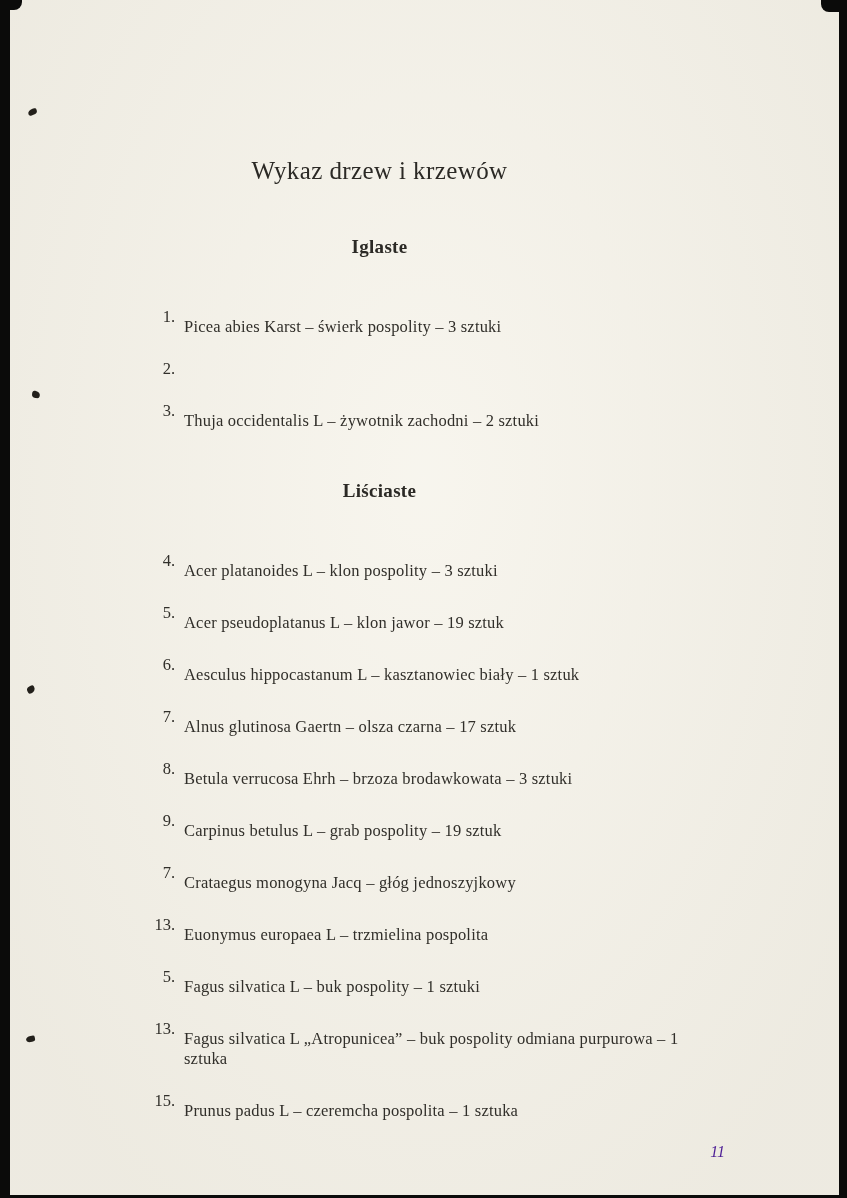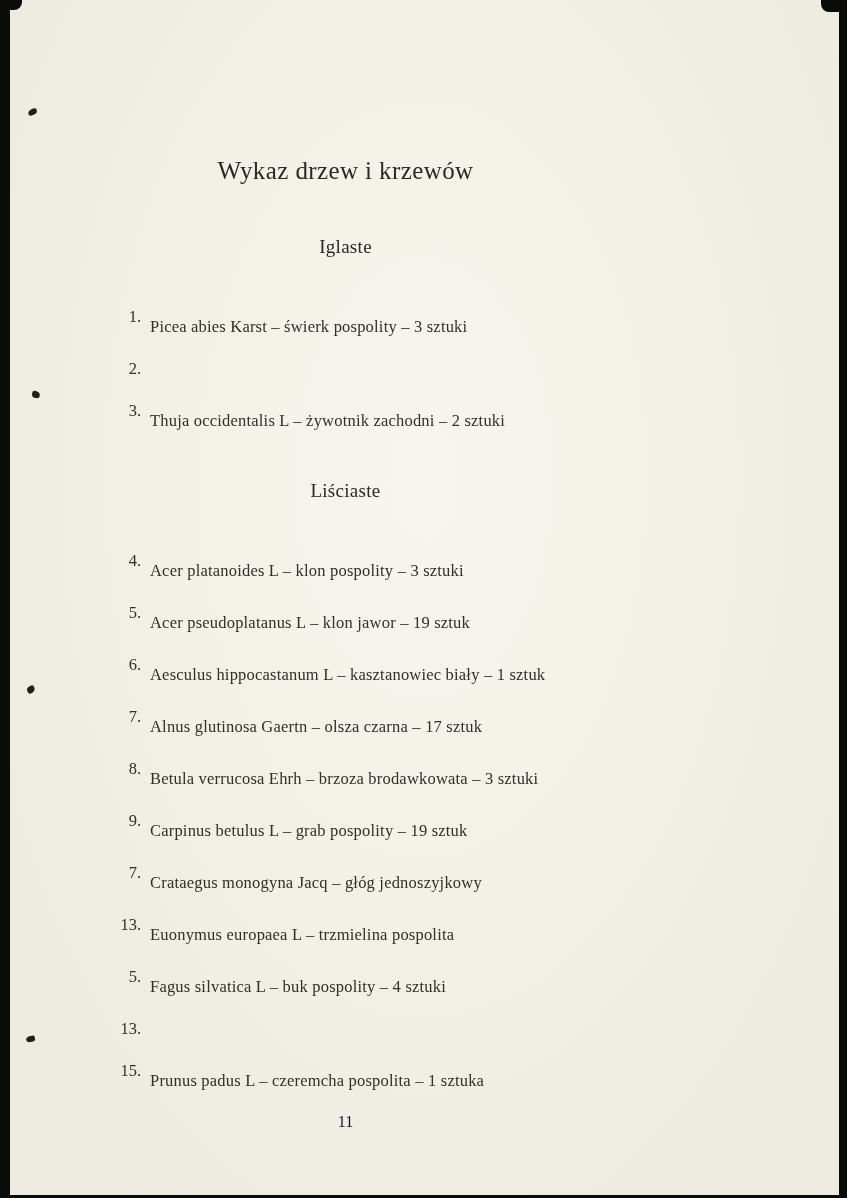--- a/index.html
+++ b/index.html
@@ -39,35 +39,36 @@
   .speck-2 { left: 32px; top: 391px;  width: 8px; height: 7px; border-radius: 30% 60% 40% 50%; transform: rotate(12deg); }
   .speck-3 { left: 27px; top: 686px;  width: 8px; height: 7px; border-radius: 50% 30% 60% 30%; transform: rotate(-30deg); }
   .speck-4 { left: 26px; top: 1036px; width: 9px; height: 6px; border-radius: 60% 30% 40% 50%; transform: rotate(-10deg); }
 
   .content {
     position: absolute;
     left: 0;
     top: 0;
     width: 691px;
     z-index: 2;
+    padding-left: 34px;
   }
 
   .doc-title {
     margin-top: 155px;
     text-align: center;
     font-size: 25px;
     line-height: 32px;
     letter-spacing: 0.4px;
     color: #2b2925;
   }
 
   .section-heading {
     margin: 48px 0;
     text-align: center;
-    font-weight: normal;
+    font-weight: bold;
     font-size: 19px;
     line-height: 24px;
     letter-spacing: 0.3px;
     color: #2b2925;
   }
 
   .item-list { margin: 0; }
 
   .list-item {
     display: flex;
@@ -82,23 +83,24 @@
     text-align: right;
   }
   .item-text {
     margin-left: 9px;
     letter-spacing: 0.2px;
     margin-top: 10px;
   }
 
   .page-number {
     margin-top: 20px;
-    text-align: center;
+    text-align: right;
     font-size: 16px;
-    color: #0f172a;
+    color: #4c1d95;
+    font-style: italic;
   }
 </style>
 </head>
 <body>
 
 <div class="edge edge-left"></div>
 <div class="edge edge-right"></div>
 <div class="edge edge-bottom"></div>
 <div class="edge corner-tl"></div>
 <div class="edge corner-tr"></div>
@@ -156,24 +158,25 @@
         <div class="list-item">
           <span class="item-number">7.</span>
           <span class="item-text">Crataegus monogyna Jacq – głóg jednoszyjkowy</span>
         </div>
         <div class="list-item">
           <span class="item-number">13.</span>
           <span class="item-text">Euonymus europaea L – trzmielina pospolita</span>
         </div>
         <div class="list-item">
           <span class="item-number">5.</span>
-          <span class="item-text">Fagus silvatica L – buk pospolity – 4 sztuki</span>
+          <span class="item-text">Fagus silvatica L – buk pospolity – 1 sztuki</span>
         </div>
         <div class="list-item">
           <span class="item-number">13.</span>
+          <span class="item-text">Fagus silvatica L „Atropunicea” – buk pospolity odmiana purpurowa – 1 sztuka</span>
         </div>
         <div class="list-item">
           <span class="item-number">15.</span>
           <span class="item-text">Prunus padus L – czeremcha pospolita – 1 sztuka</span>
         </div>
       </div>
     </div>
 
   <div class="page-number">11</div>
 </div>

